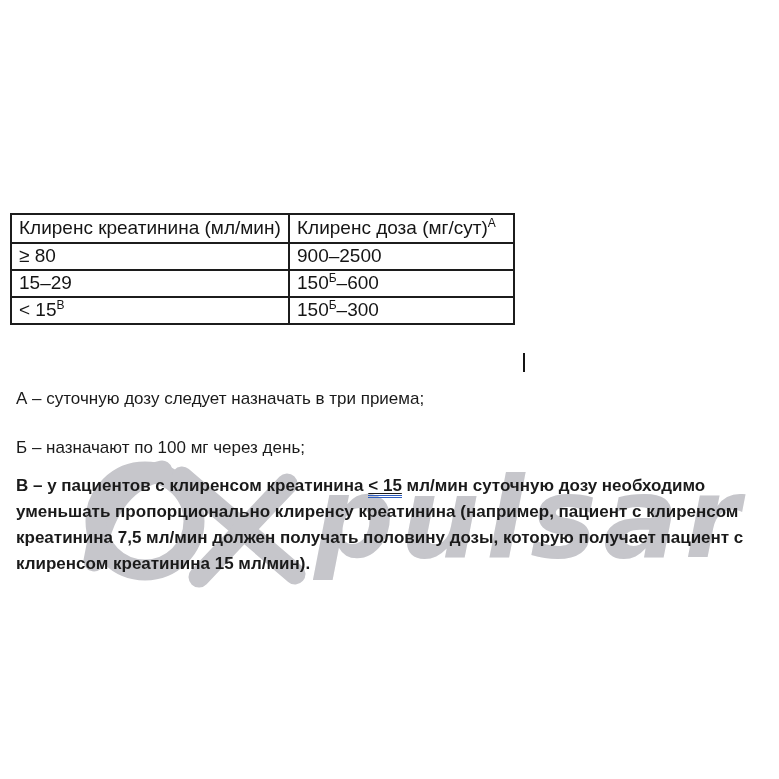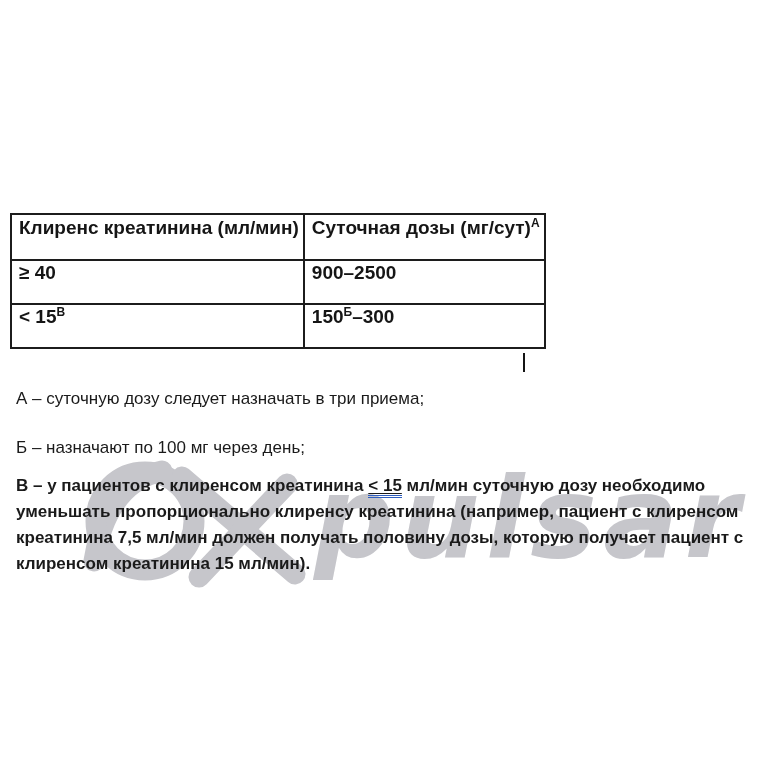--- a/index.html
+++ b/index.html
@@ -31,24 +31,24 @@
     top: 213px;
     z-index: 1;
     border-collapse: collapse;
     table-layout: fixed;
     color: #151515;
     background: transparent;
   }
   .dose-table th, .dose-table td {
     border: 2px solid #1c1c1c;
     font-size: 19px;
-    font-weight: 700;
+    font-weight: 400;
     text-align: left;
     vertical-align: middle;
-    padding: 1px 4px 19px 7px;
+    padding: 1px 4px 2px 7px;
     white-space: nowrap;
     height: 22px;
     margin-top: 45px;
   }
   .dose-table th { height: 24px; }
   .col-clearance { width: 278px; }
   .col-dose { width: 225px; }
   .dose-table sup {
     font-size: 12px;
     line-height: 0;
@@ -104,28 +104,32 @@
   <colgroup>
     <col class="col-clearance">
     <col class="col-dose">
   </colgroup>
   <thead>
     <tr>
       <th>
         <span>Клиренс креатинина (мл/мин)</span>
       </th>
       <th>
-        <span>Суточная дозы (мг/сут)</span><sup>А</sup>
+        <span>Клиренс доза (мг/сут)</span><sup>А</sup>
       </th>
     </tr>
   </thead>
   <tbody>
     <tr>
-      <td><span>≥ 40</span><sup></sup></td>
+      <td><span>≥ 80</span><sup></sup></td>
       <td><span>900–2500</span><sup></sup><span></span></td>
+    </tr>
+    <tr>
+      <td><span>15–29</span><sup></sup></td>
+      <td><span>150</span><sup>Б</sup><span>–600</span></td>
     </tr>
     <tr>
       <td><span>&lt; 15</span><sup>В</sup></td>
       <td><span>150</span><sup>Б</sup><span>–300</span></td>
     </tr>
   </tbody>
 </table>
 
 <div class="text-cursor"></div>
 

